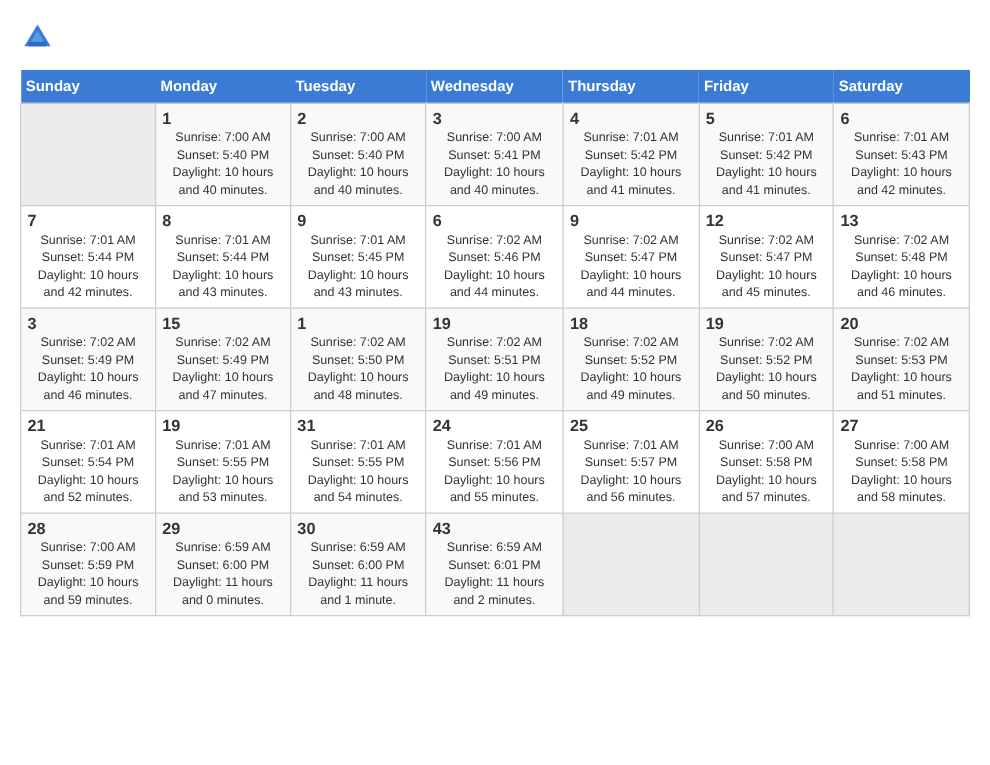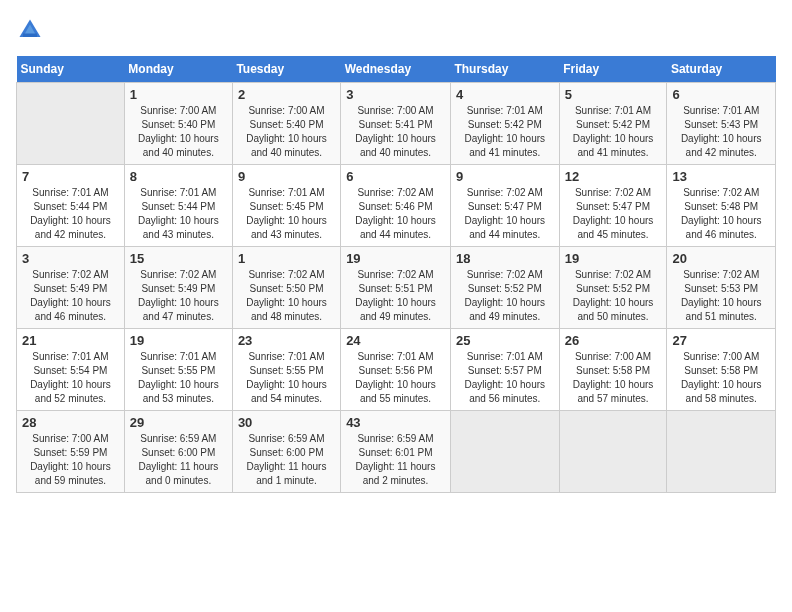--- a/index.html
+++ b/index.html
@@ -264,21 +264,21 @@
 Sunset: 5:54 PM
 Daylight: 10 hours and 52 minutes.</div>
         </td>
         <td>
           <div class="day-number">19</div>
           <div class="day-info" style="white-space: pre-line;">Sunrise: 7:01 AM
 Sunset: 5:55 PM
 Daylight: 10 hours and 53 minutes.</div>
         </td>
         <td>
-          <div class="day-number">23</div>
+          <div class="day-number">31</div>
           <div class="day-info" style="white-space: pre-line;">Sunrise: 7:01 AM
 Sunset: 5:55 PM
 Daylight: 10 hours and 54 minutes.</div>
         </td>
         <td>
           <div class="day-number">24</div>
           <div class="day-info" style="white-space: pre-line;">Sunrise: 7:01 AM
 Sunset: 5:56 PM
 Daylight: 10 hours and 55 minutes.</div>
         </td>

